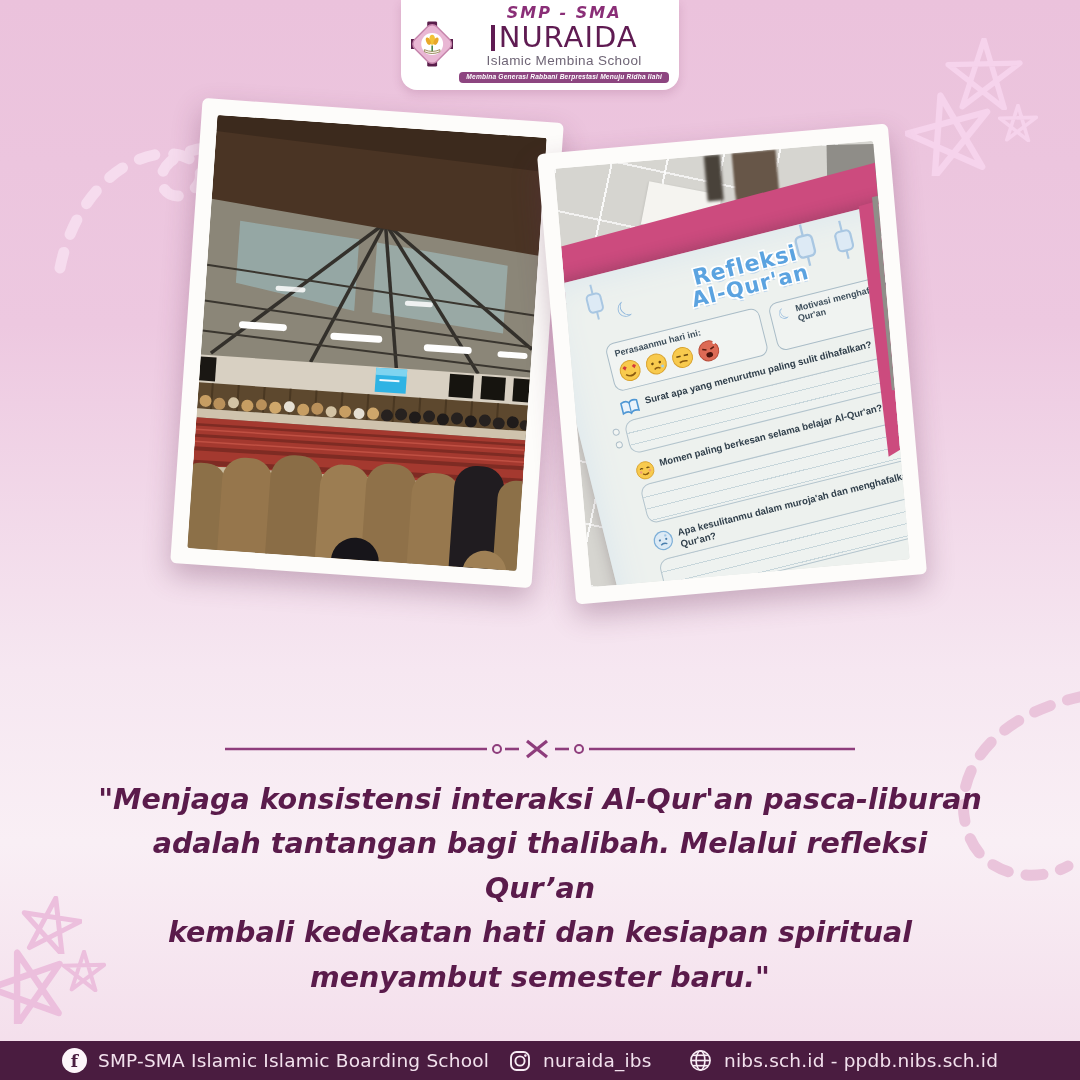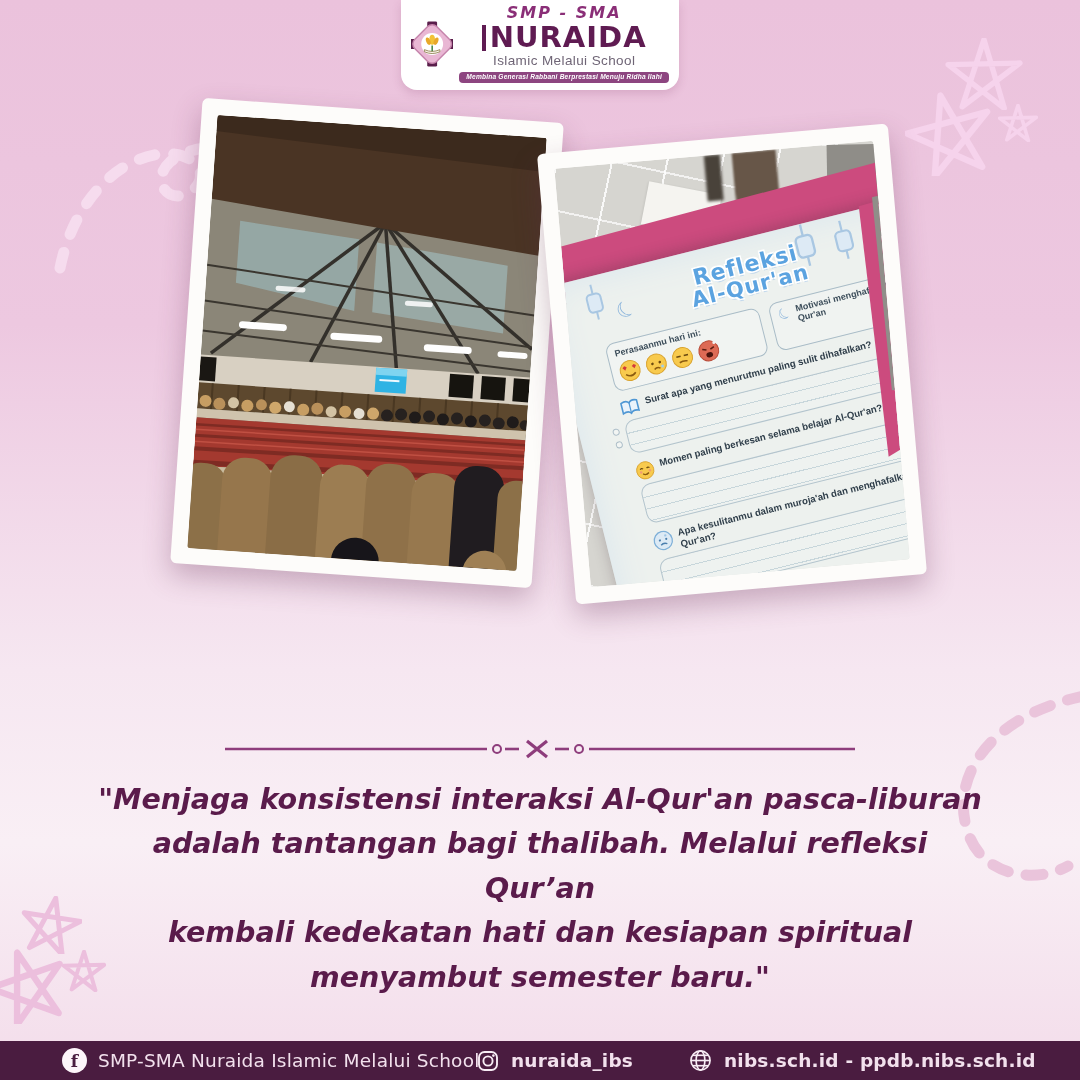--- a/index.html
+++ b/index.html
@@ -17,21 +17,21 @@
   
   .logo-card {
     left:401px; top:0; width:278px; height:90px; background:#ffffff;
     border-radius:0 0 16px 16px; box-shadow:0 4px 10px rgba(120,50,95,.18);
     display:flex; align-items:center; gap:6px; padding:6px 10px 8px 10px; z-index:6;
   }
   .logo-text { flex:1; display:flex; flex-direction:column; align-items:center; line-height:1; }
   .logo-level { font-style:italic; font-weight:bold; color:#8a2e77; font-size:16px; letter-spacing:2px; }
   .logo-name-row { display:flex; align-items:center; margin-top:2px; }
   .logo-bar { width:4px; height:26px; background:#5f1b52; margin-right:4px; }
-  .logo-name { font-weight:bold; color:#5f1b52; font-size:29px; letter-spacing:1px; }
+  .logo-name { font-weight:normal; color:#5f1b52; font-size:29px; letter-spacing:1px; }
   .logo-sub { color:#6f6576; font-size:13.5px; letter-spacing:.4px; margin-top:2px; font-family:"Liberation Sans",sans-serif; }
   .logo-tag {
     margin-top:4px; background:#8d4580; color:#fff; font-style:italic; font-weight:bold;
     font-size:6.6px; padding:2px 7px; border-radius:4px; letter-spacing:.2px; white-space:nowrap;
     font-family:"Liberation Sans",sans-serif;
   }
 
   
   .polaroid {
     background:#fdfcfa; border-radius:6px; box-shadow:0 12px 28px rgba(96,44,78,.30);
@@ -146,21 +146,21 @@
         <ellipse cx="35.5" cy="26" rx="3" ry="5.5" fill="#e8a82a" transform="rotate(22 35.5 26)"></ellipse>
         <path d="M19 38 Q30 43 41 38 L41 41 Q30 46 19 41 Z" fill="#fdf8ee" stroke="#8a7a4a" stroke-width="1.2"></path>
       </g>
     </svg>
     <div class="logo-text">
       <div class="logo-level">SMP - SMA</div>
       <div class="logo-name-row">
         <div class="logo-bar"></div>
         <div class="logo-name">NURAIDA</div>
       </div>
-      <div class="logo-sub">Islamic Melalui School</div>
+      <div class="logo-sub">Islamic Membina School</div>
       <div class="logo-tag">Membina Generasi Rabbani Berprestasi Menuju Ridha Ilahi</div>
     </div>
   </div>
 
   <div class="abs polaroid photo-left">
     <div class="photo-inner">
       <svg width="100%" height="100%" viewBox="0 0 330 434" preserveAspectRatio="none">
         <rect x="0" y="0" width="330" height="434" fill="#837d70"></rect>
 
         <rect x="0" y="80" width="330" height="170" fill="#8b8678"></rect>
@@ -421,31 +421,31 @@
   <div class="abs quote">
     <div>"Menjaga konsistensi interaksi Al-Qur'an pasca-liburan</div>
     <div>adalah tantangan bagi thalibah. Melalui refleksi Qur’an</div>
     <div>kembali kedekatan hati dan kesiapan spiritual</div>
     <div>menyambut semester baru."</div>
   </div>
 
   <div class="abs footer">
     <div class="f-group" style="left:62px;">
       <div class="fb-circle">f</div>
-      <span>SMP-SMA Nuraida Islamic Melalui School</span>
-    </div>
-    <div class="f-group" style="left:476px;font-weight:bold;">
+      <span>SMP-SMA Islamic Islamic Boarding School</span>
+    </div>
+    <div class="f-group" style="left:508px;">
       <svg width="24" height="24" viewBox="0 0 24 24" fill="none">
         <rect x="3" y="3" width="18" height="18" rx="5.5" stroke="#f7ecf4" stroke-width="1.9"></rect>
         <circle cx="12" cy="12" r="4.6" stroke="#f7ecf4" stroke-width="1.9"></circle>
         <circle cx="17.4" cy="6.6" r="1.3" fill="#f7ecf4"></circle>
       </svg>
       <span>nuraida_ibs</span>
     </div>
-    <div class="f-group" style="left:688px;font-weight:bold;">
+    <div class="f-group" style="left:688px;">
       <svg width="25" height="25" viewBox="0 0 24 24" fill="none" stroke="#f7ecf4" stroke-width="1.6">
         <circle cx="12" cy="12" r="9.2"></circle>
         <ellipse cx="12" cy="12" rx="4.2" ry="9.2"></ellipse>
         <line x1="2.8" y1="12" x2="21.2" y2="12"></line>
         <line x1="4.4" y1="7" x2="19.6" y2="7"></line>
         <line x1="4.4" y1="17" x2="19.6" y2="17"></line>
       </svg>
       <span>nibs.sch.id - ppdb.nibs.sch.id</span>
     </div>
   </div>

